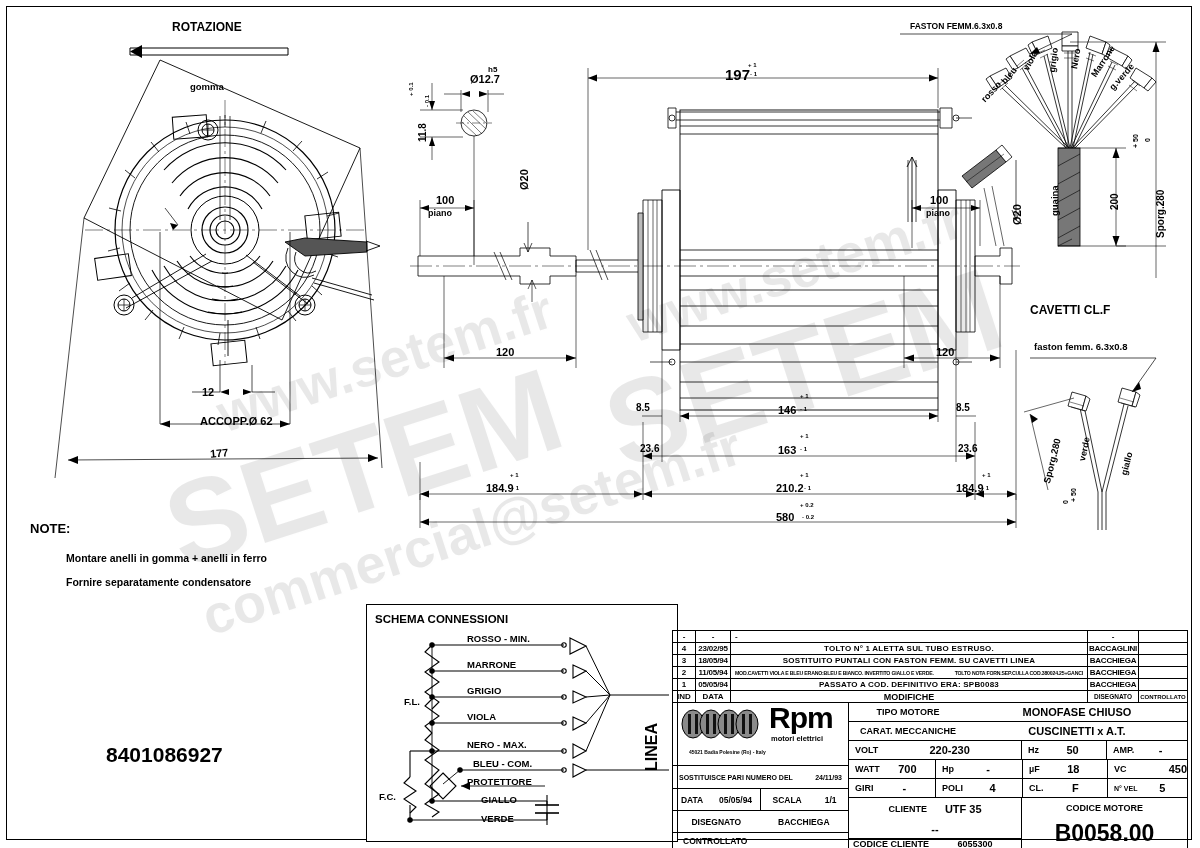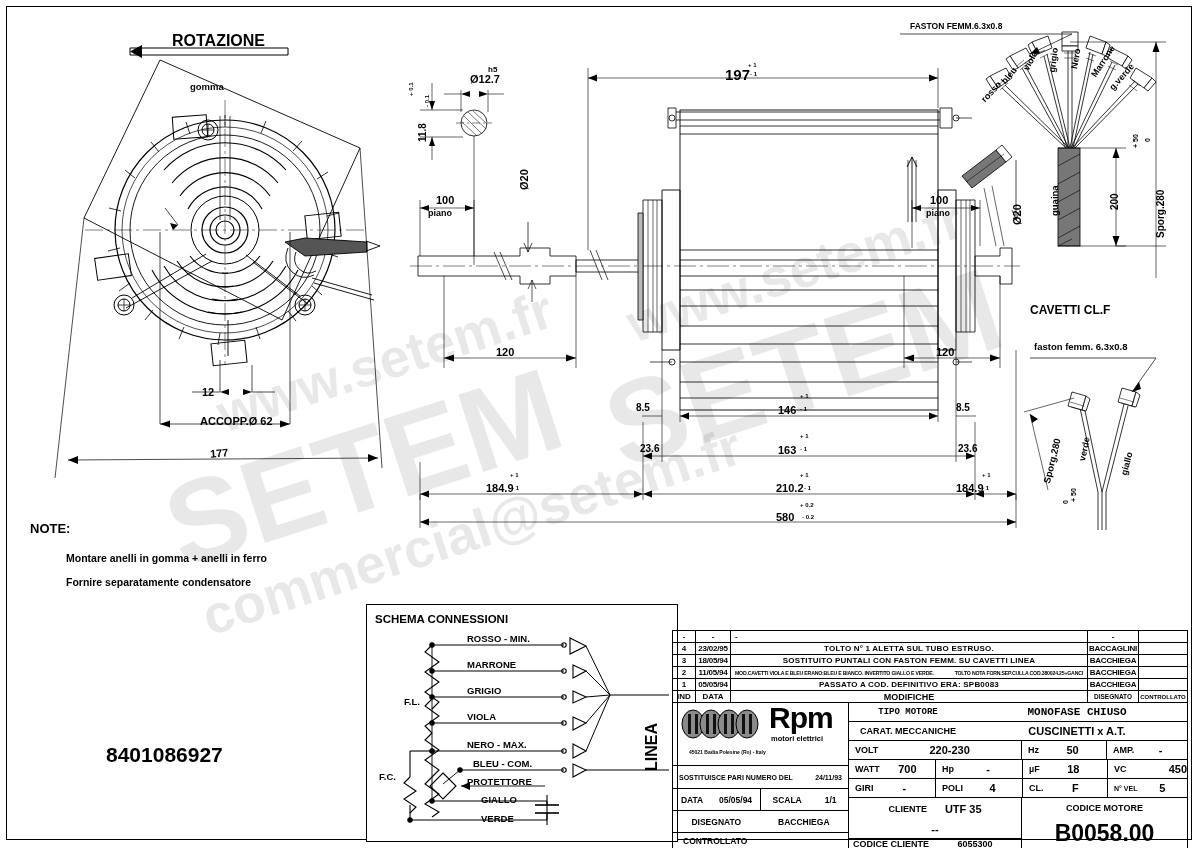--- a/index.html
+++ b/index.html
@@ -152,21 +152,21 @@
 
         <g stroke-width="0.7">
           <line x1="24" y1="198" x2="-5" y2="458"></line>
           <line x1="300" y1="128" x2="322" y2="448"></line>
           <line x1="8" y1="440" x2="318" y2="438"></line>
           <path d="M8 440 l10 -4 l0 8 z" fill="#000" stroke="none"></path>
           <path d="M318 438 l-10 -4 l0 8 z" fill="#000" stroke="none"></path>
         </g>
       </g>
     </svg>
-    <div class="txt b" style="left:112px;top:13px;font-size:16px;">ROTAZIONE</div>
+    <div class="txt b" style="left:112px;top:1px;font-size:12px;">ROTAZIONE</div>
     <div class="txt b" style="left:130px;top:62px;font-size:9.5px;">gomma</div>
     <div class="txt b" style="left:142px;top:367px;font-size:11px;">12</div>
     <div class="txt b" style="left:140px;top:396px;font-size:11px;">ACCOPP.Ø 62</div>
     <div class="txt b" style="left:150px;top:428px;font-size:11px;transform:rotate(-5.5deg);">177</div>
   </div>
 
   <div class="abs" style="left:400px;top:50px;width:630px;height:490px;">
     <svg width="630" height="490" viewBox="0 0 630 490">
       <g stroke="#000" fill="none" stroke-width="0.8">
 
@@ -620,21 +620,21 @@
           <line x1="219" y1="66" x2="243" y2="90"></line>
           <line x1="219" y1="92" x2="243" y2="90"></line>
           <line x1="219" y1="118" x2="243" y2="90"></line>
           <line x1="219" y1="146" x2="243" y2="90"></line>
           <line x1="243" y1="90" x2="302" y2="90"></line>
           <line x1="219" y1="165" x2="302" y2="165"></line>
         </g>
       </g>
     </svg>
     <div class="sl" style="left:37px;top:91px;">F.L.</div>
-    <div class="sl" style="left:12px;top:166px;">F.C.</div>
+    <div class="sl" style="left:12px;top:186px;">F.C.</div>
     <div class="sl" style="left:100px;top:28px;">ROSSO - MIN.</div>
     <div class="sl" style="left:100px;top:54px;">MARRONE</div>
     <div class="sl" style="left:100px;top:80px;">GRIGIO</div>
     <div class="sl" style="left:100px;top:106px;">VIOLA</div>
     <div class="sl" style="left:100px;top:134px;">NERO - MAX.</div>
     <div class="sl" style="left:106px;top:153px;">BLEU - COM.</div>
     <div class="sl" style="left:100px;top:171px;">PROTETTORE</div>
     <div class="sl" style="left:114px;top:189px;">GIALLO</div>
     <div class="sl" style="left:114px;top:208px;">VERDE</div>
     <div class="sl" style="left:276px;top:166px;font-size:16px;transform:rotate(-90deg);transform-origin:left top;">LINEA</div>
@@ -734,21 +734,21 @@
         <div style="height:21px;border-bottom:1px solid #000;display:flex;align-items:center;justify-content:space-around;font-size:8.5px;font-weight:bold;">
           <span>DISEGNATO</span>
           <span>BACCHIEGA</span>
         </div>
         <div style="flex:1;display:flex;align-items:center;padding-left:10px;font-size:8.5px;font-weight:bold;">
           <span>CONTROLLATO</span>
         </div>
       </div>
 
       <div style="flex:1;display:flex;flex-direction:column;">
-        <div style="height:21px;border-bottom:1px solid #000;display:flex;align-items:center;font-size:9px;font-weight:bold;font-family:Liberation Mono, monospace;">
+        <div style="height:21px;border-bottom:1px solid #000;display:flex;align-items:center;font-size:9px;font-weight:bold;">
           <span style="width:118px;text-align:center;">TIPO MOTORE</span>
           <span style="flex:1;text-align:center;font-size:11px;">MONOFASE CHIUSO</span>
         </div>
         <div style="height:21px;border-bottom:1px solid #000;display:flex;align-items:center;font-size:9px;font-weight:bold;">
           <span style="width:118px;text-align:center;">CARAT. MECCANICHE</span>
           <span style="flex:1;text-align:center;font-size:11px;">CUSCINETTI x A.T.</span>
         </div>
         <div style="height:21px;border-bottom:1px solid #000;display:flex;font-size:9px;font-weight:bold;">
           <div style="width:172px;border-right:1px solid #000;display:flex;align-items:center;">
             <span style="padding-left:6px;">VOLT</span>

